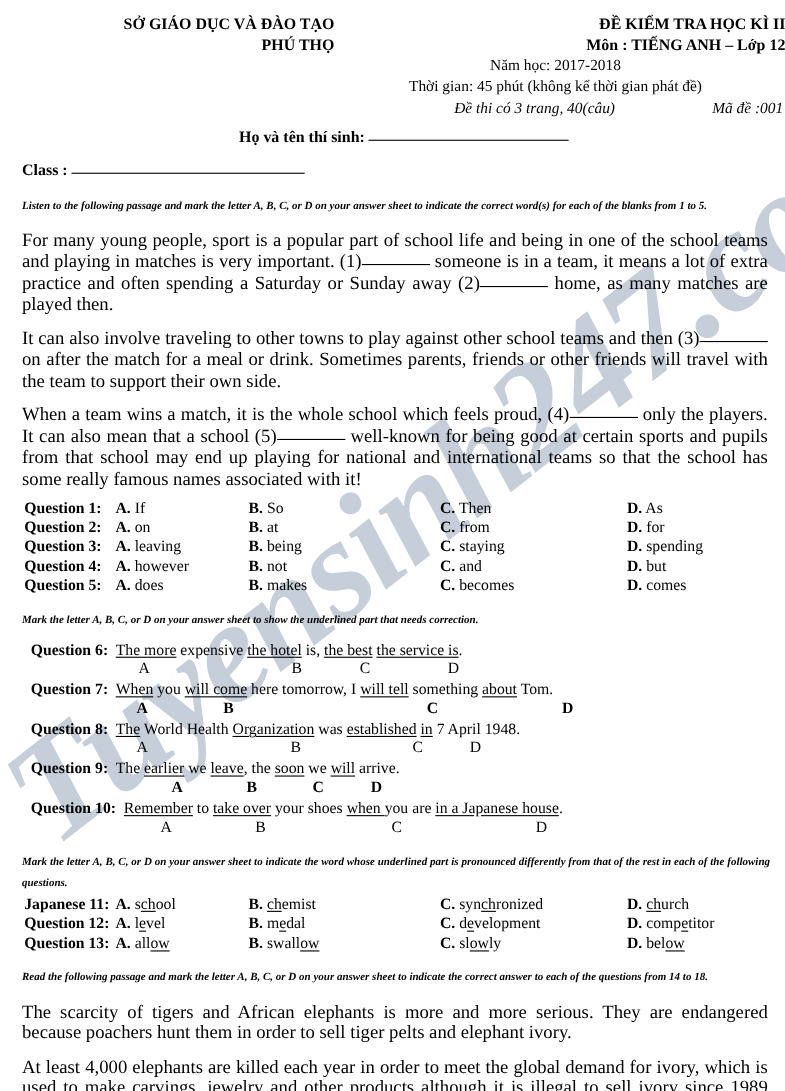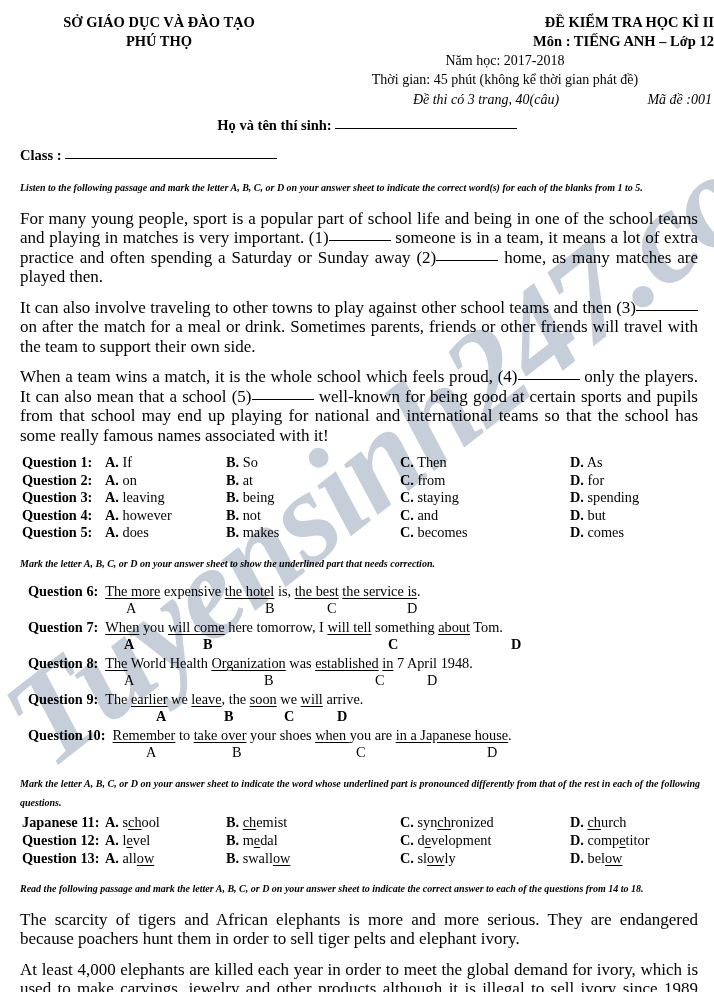--- a/index.html
+++ b/index.html
@@ -58,21 +58,21 @@
     position: relative;
     padding-top: 13px;
     height: 92px;
     box-sizing: border-box;
   }
   .hdr-left {
     position: absolute;
     left: 14px;
     top: 13px;
     width: 290px;
-    text-align: center;
+    text-align: right;
     font-weight: bold;
     font-size: 14.5px;
     line-height: 19px;
   }
   .hdr-right {
     position: absolute;
     left: 296px;
     top: 13px;
     width: 418px;
     text-align: center;

